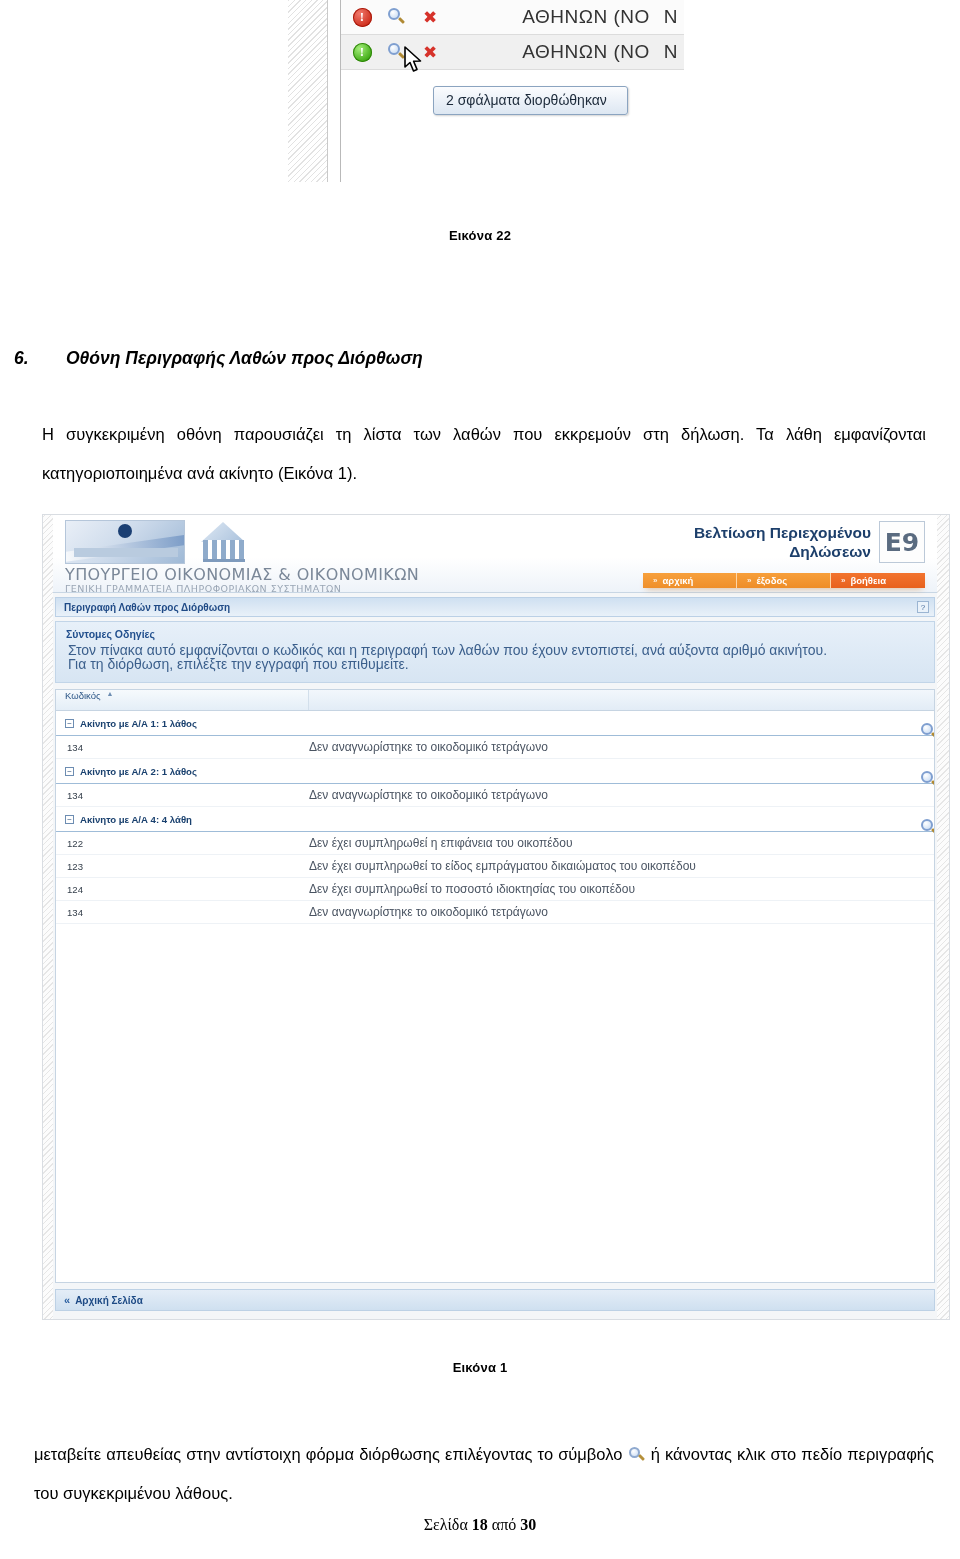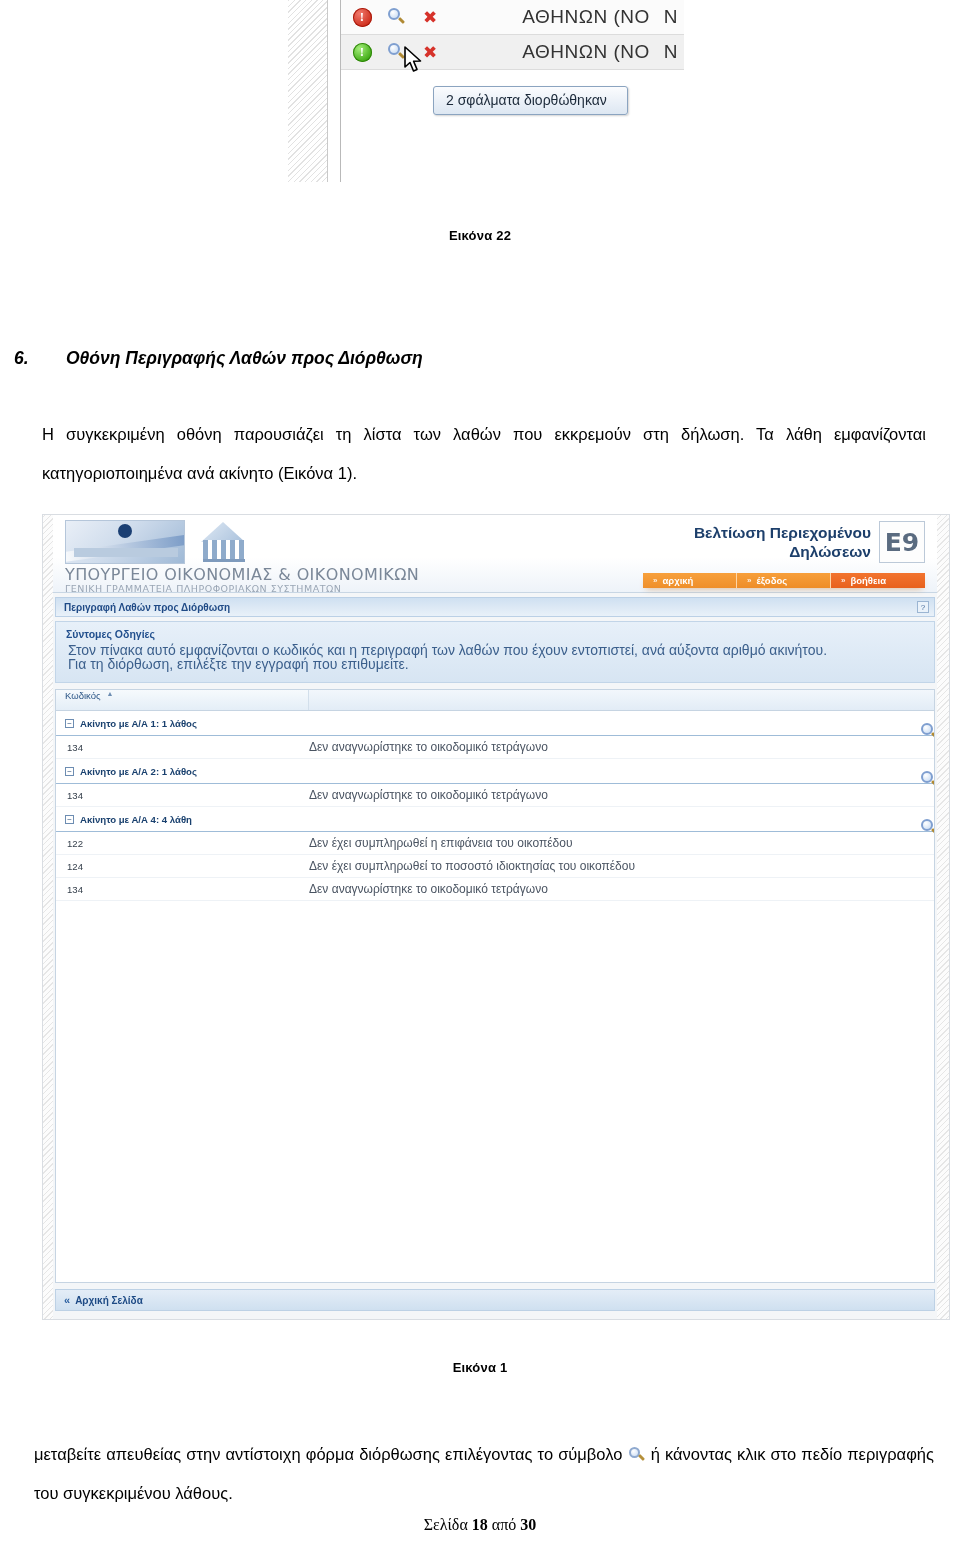--- a/index.html
+++ b/index.html
@@ -483,20 +483,24 @@
       <span class="glabel">Ακίνητο με Α/Α 4: 4 λάθη</span>
       <span class="gmag">
         <span class="mag-sm"><span class="lens"></span><span class="handle"></span></span>
       </span>
     </div>
     <div class="data-row">
       <span class="code">122</span>
       <span class="desc">Δεν έχει συμπληρωθεί η επιφάνεια του οικοπέδου</span>
     </div>
     <div class="data-row">
+      <span class="code">123</span>
+      <span class="desc">Δεν έχει συμπληρωθεί το είδος εμπράγματου δικαιώματος του οικοπέδου</span>
+    </div>
+    <div class="data-row">
       <span class="code">124</span>
       <span class="desc">Δεν έχει συμπληρωθεί το ποσοστό ιδιοκτησίας του οικοπέδου</span>
     </div>
     <div class="data-row">
       <span class="code">134</span>
       <span class="desc">Δεν αναγνωρίστηκε το οικοδομικό τετράγωνο</span>
     </div>
   </div>
 
   <div class="app-footer">

